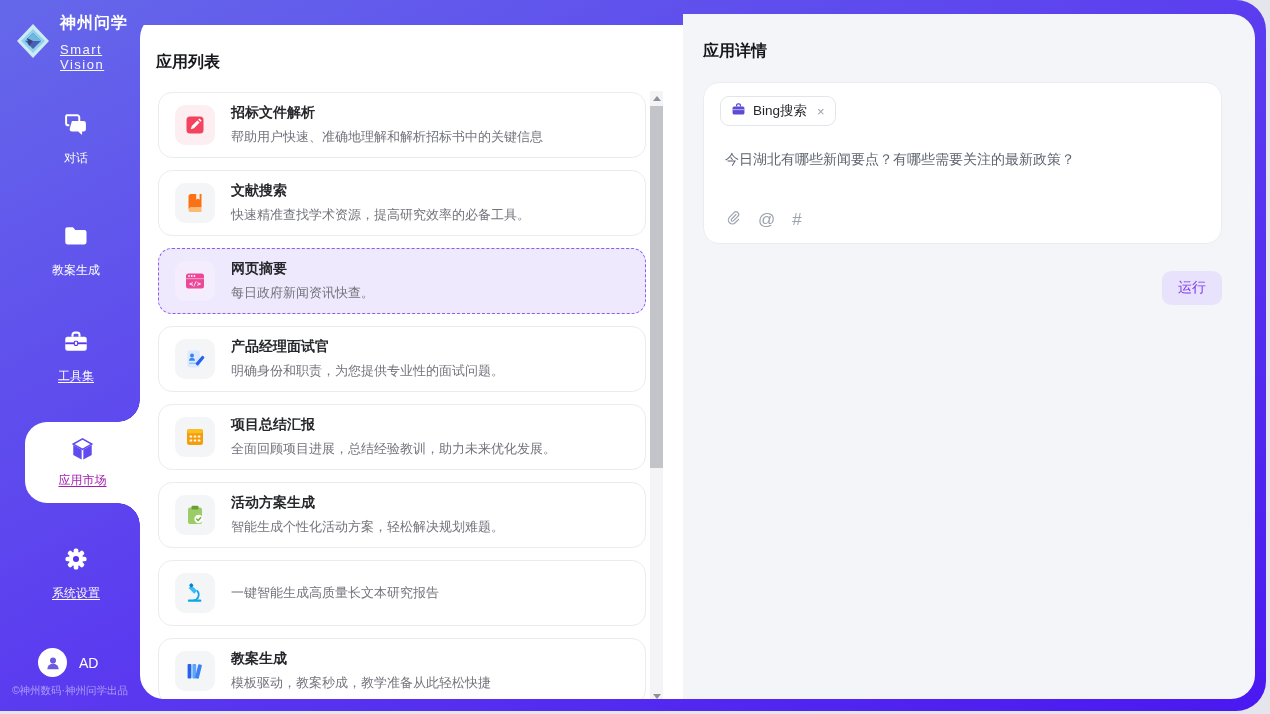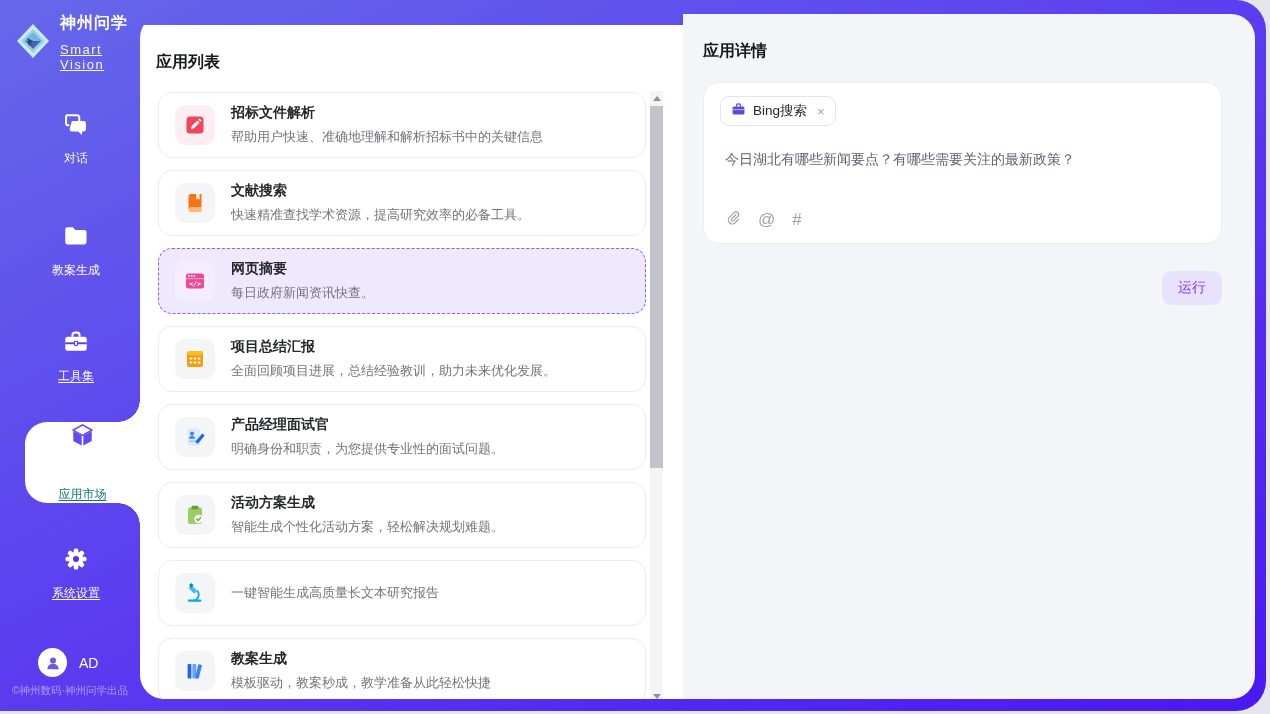--- a/index.html
+++ b/index.html
@@ -25,22 +25,22 @@
     align-items:center; gap:9px; font-size:12px; color:#fff; cursor:pointer;
   }
   .nav-chat { top:110px; }
   .nav-folder { top:222px; }
   .nav-tools { top:328px; }
   .nav-settings { top:545px; }
   .u { text-decoration:underline; text-underline-offset:2px; }
   .active-blob {
     position:absolute; left:25px; top:422px; width:115px; height:81px;
     background:#fff; border-radius:22px 0 0 22px;
-    display:flex; flex-direction:column; align-items:center; justify-content:space-between; gap:6px;
-    font-size:12px; color:#0f766e; cursor:pointer;
+    display:flex; flex-direction:column; align-items:center; justify-content:center; gap:6px;
+    font-size:12px; color:#a21caf; cursor:pointer;
   }
   .active-blob::before {
     content:""; position:absolute; right:0; top:-22px; width:22px; height:22px;
     background:radial-gradient(circle at 0 0, rgba(0,0,0,0) 21.5px, #fff 22px);
   }
   .active-blob::after {
     content:""; position:absolute; right:0; bottom:-22px; width:22px; height:22px;
     background:radial-gradient(circle at 0 100%, rgba(0,0,0,0) 21.5px, #fff 22px);
   }
   .user-row { position:absolute; left:38px; top:648px; display:flex; align-items:center; gap:12px; }
@@ -242,20 +242,36 @@
           </div>
           <div class="meta">
             <div class="card-title">网页摘要</div>
             <div class="card-desc">每日政府新闻资讯快查。</div>
           </div>
         </div>
 
         <div class="card">
           <div class="tile">
             <svg width="24" height="24" viewBox="0 0 24 24">
+              <rect x="4.5" y="3.5" width="12.5" height="17" rx="2" fill="#dbeafe"></rect>
+              <circle cx="9" cy="8.6" r="2" fill="#3b82f6"></circle>
+              <path d="M6 13.8c0-1.7 1.4-3 3-3s3 1.3 3 3z" fill="#3b82f6"></path>
+              <rect x="6" y="15.5" width="8" height="1.4" rx="0.7" fill="#93c5fd"></rect>
+              <rect x="15.4" y="8.2" width="3.2" height="11" rx="1" transform="rotate(40 17 13.7)" fill="#2563eb"></rect>
+            </svg>
+          </div>
+          <div class="meta">
+            <div class="card-title">产品经理面试官</div>
+            <div class="card-desc">明确身份和职责，为您提供专业性的面试问题。</div>
+          </div>
+        </div>
+
+        <div class="card">
+          <div class="tile">
+            <svg width="24" height="24" viewBox="0 0 24 24">
               <rect x="4" y="4" width="16" height="16" rx="2.5" fill="#f59e0b"></rect>
               <rect x="4" y="4" width="16" height="4.2" rx="2.5" fill="#fbbf24"></rect>
               <g fill="#fff" opacity=".92">
                 <rect x="6.6" y="10.4" width="2.6" height="2.2" rx="0.5"></rect>
                 <rect x="10.7" y="10.4" width="2.6" height="2.2" rx="0.5"></rect>
                 <rect x="14.8" y="10.4" width="2.6" height="2.2" rx="0.5"></rect>
                 <rect x="6.6" y="14.4" width="2.6" height="2.2" rx="0.5"></rect>
                 <rect x="10.7" y="14.4" width="2.6" height="2.2" rx="0.5"></rect>
                 <rect x="14.8" y="14.4" width="2.6" height="2.2" rx="0.5"></rect>
               </g>
@@ -263,36 +279,20 @@
           </div>
           <div class="meta">
             <div class="card-title">项目总结汇报</div>
             <div class="card-desc">全面回顾项目进展，总结经验教训，助力未来优化发展。</div>
           </div>
         </div>
 
         <div class="card">
           <div class="tile">
             <svg width="24" height="24" viewBox="0 0 24 24">
-              <rect x="4.5" y="3.5" width="12.5" height="17" rx="2" fill="#dbeafe"></rect>
-              <circle cx="9" cy="8.6" r="2" fill="#3b82f6"></circle>
-              <path d="M6 13.8c0-1.7 1.4-3 3-3s3 1.3 3 3z" fill="#3b82f6"></path>
-              <rect x="6" y="15.5" width="8" height="1.4" rx="0.7" fill="#93c5fd"></rect>
-              <rect x="15.4" y="8.2" width="3.2" height="11" rx="1" transform="rotate(40 17 13.7)" fill="#2563eb"></rect>
-            </svg>
-          </div>
-          <div class="meta">
-            <div class="card-title">产品经理面试官</div>
-            <div class="card-desc">明确身份和职责，为您提供专业性的面试问题。</div>
-          </div>
-        </div>
-
-        <div class="card">
-          <div class="tile">
-            <svg width="24" height="24" viewBox="0 0 24 24">
               <rect x="5" y="4.5" width="14" height="16.5" rx="2" fill="#9ccc65"></rect>
               <rect x="8.5" y="2.8" width="7" height="3.8" rx="1.3" fill="#689f38"></rect>
               <circle cx="15.6" cy="16" r="4.2" fill="#fff"></circle>
               <path d="M13.7 16l1.4 1.5 2.5-2.8" stroke="#7cb342" stroke-width="1.6" fill="none" stroke-linecap="round"></path>
             </svg>
           </div>
           <div class="meta">
             <div class="card-title">活动方案生成</div>
             <div class="card-desc">智能生成个性化活动方案，轻松解决规划难题。</div>
           </div>

